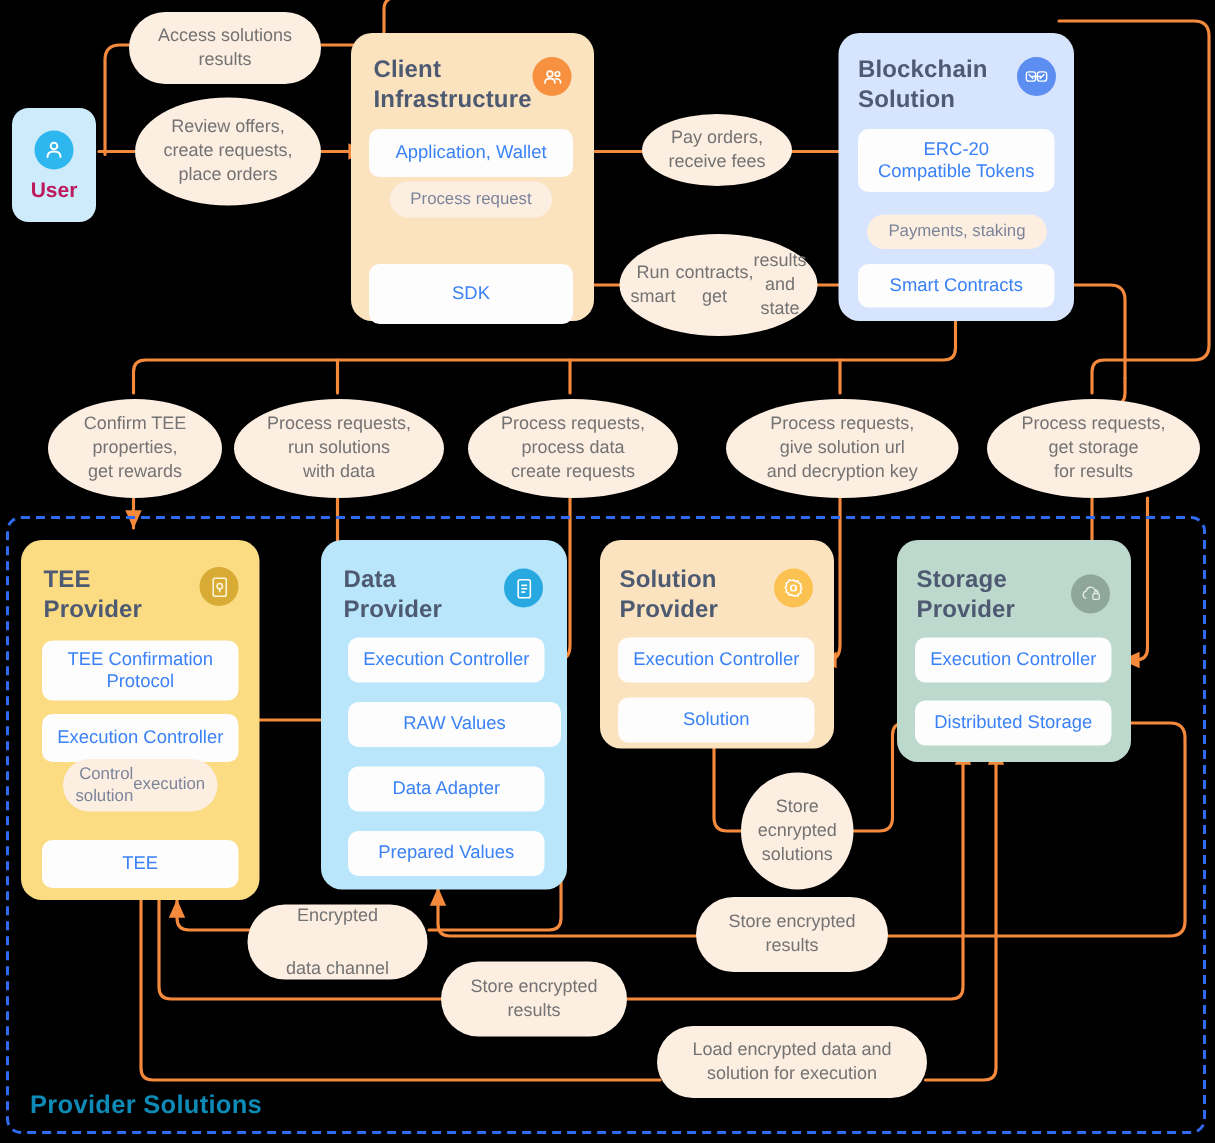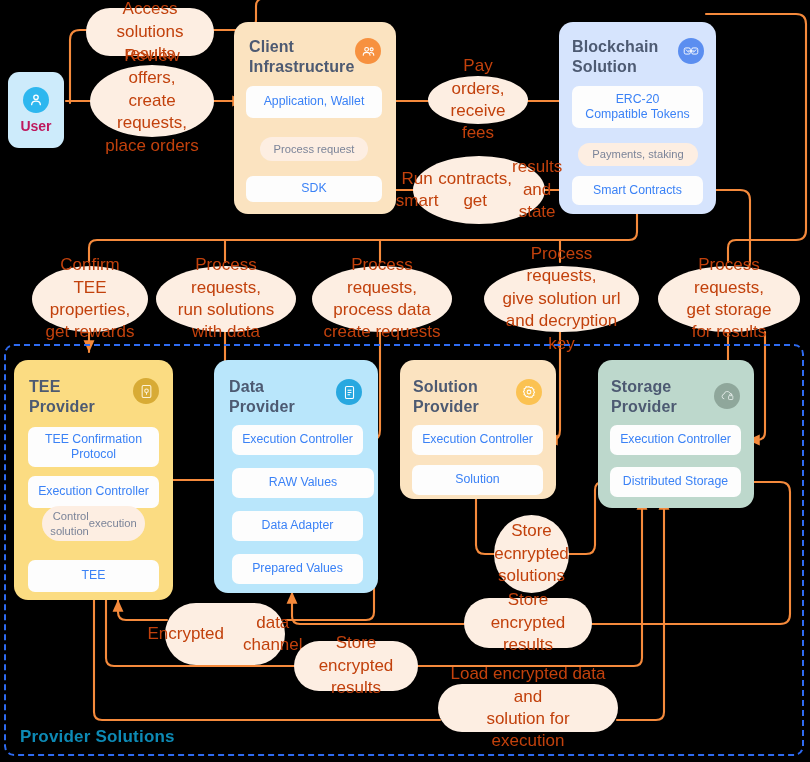--- a/index.html
+++ b/index.html
@@ -54,22 +54,22 @@
     padding:2px 4px;
   }
 
   
   .pill{
     position:absolute;
     background:#fdeee2;
     border-radius:999px;
     display:flex;align-items:center;justify-content:center;
     text-align:center;
-    color:#c2410c;
-    font-size:17px;
+    color:#737373;
+    font-size:12px;
     line-height:1.32;
     box-sizing:border-box;
     padding:3px 10px;
   }
   .pill.oval{border-radius:50%;}
   .pill.small{font-size:11.2px;color:#7b8499;}
 
   
   .userbox{
     position:absolute;
@@ -197,22 +197,22 @@
   </div>
   <div class="panel-icon" style="left:355px;top:38px;background:#f7913f;">
     <svg width="15" height="15" viewBox="0 0 24 24" fill="none" stroke="#ffffff" stroke-width="1.8" stroke-linecap="round">
       <circle cx="9" cy="8.5" r="3"></circle>
       <path d="M3.6 18c0-3 2.4-4.6 5.4-4.6s5.4 1.6 5.4 4.6"></path>
       <circle cx="17" cy="8.5" r="2.4"></circle>
       <path d="M15 13.6c3 0 5.4 1.6 5.4 4.4"></path>
     </svg>
   </div>
   <div class="chip" style="left:246px;top:86px;width:136px;height:32px;">Application, Wallet</div>
-  <div class="pill small" style="left:260px;top:137px;width:108px;height:24px;">Process request</div>
-  <div class="chip" style="left:246px;top:176px;width:136px;height:26px;">SDK</div>
+  <div class="pill small" style="left:260px;top:121px;width:108px;height:24px;">Process request</div>
+  <div class="chip" style="left:246px;top:176px;width:136px;height:40px;">SDK</div>
 
   <div class="panel" style="left:559px;top:22px;width:157px;height:192px;background:#d6e4fd;"></div>
   <div class="panel-title" style="left:572px;top:37px;width:105px;">
     <div>Blockchain</div>
     <div>Solution</div>
   </div>
   <div class="panel-icon" style="left:678px;top:38px;background:#5b8ef0;">
     <svg width="16" height="14" viewBox="0 0 26 18" fill="none" stroke="#ffffff" stroke-width="1.5">
       <rect x="2" y="4" width="10" height="10" rx="2.6"></rect>
       <rect x="14" y="4" width="10" height="10" rx="2.6"></rect>
@@ -354,21 +354,21 @@
     <span>Store</span>
     <span>ecnrypted</span>
     <span>solutions</span>
   </div>
 
   <div class="pill" style="left:464px;top:598px;width:128px;height:50px;flex-direction:column;">
     <span>Store encrypted</span>
     <span>results</span>
   </div>
 
-  <div class="pill" style="left:165px;top:603px;width:120px;height:62px;flex-direction:row;gap:19px;">
+  <div class="pill" style="left:165px;top:603px;width:120px;height:50px;flex-direction:column;gap:19px;">
     <span>Encrypted</span>
     <span>data channel</span>
   </div>
 
   <div class="pill" style="left:294px;top:641px;width:124px;height:50px;flex-direction:column;">
     <span>Store encrypted</span>
     <span>results</span>
   </div>
 
   <div class="pill" style="left:438px;top:684px;width:180px;height:48px;flex-direction:column;">

